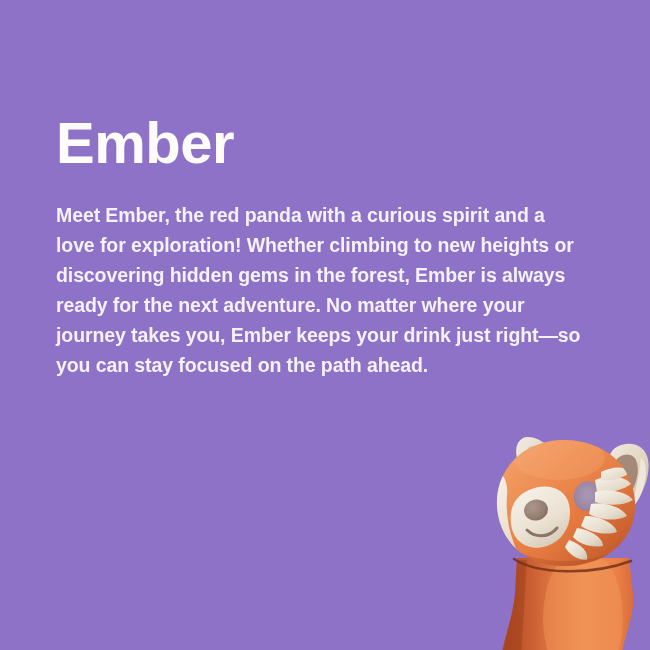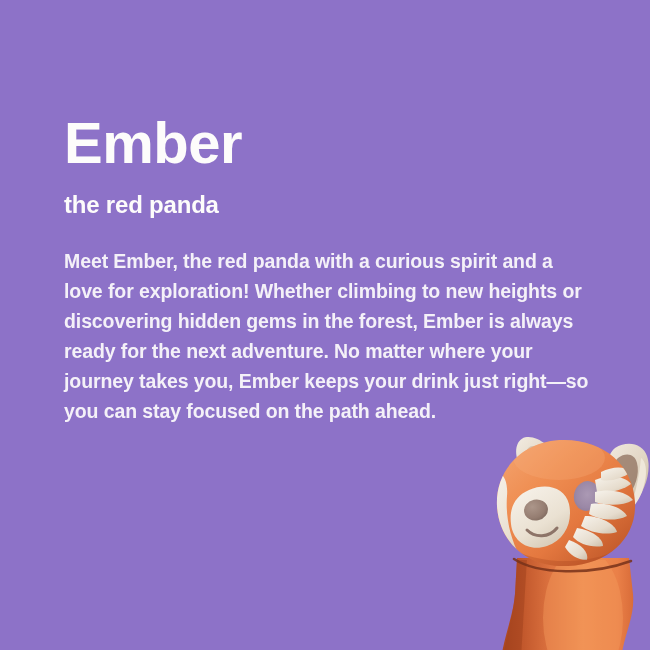--- a/index.html
+++ b/index.html
@@ -17,21 +17,21 @@
     position: relative;
     width: 650px;
     height: 650px;
     background: #8d72c8;
     overflow: hidden;
   }
 
   
   .text-block {
     position: absolute;
-    left: 64px;
+    left: 56px;
     top: 112px;
     width: 545px;
     z-index: 5;
   }
 
   .title {
     font-size: 58px;
     line-height: 62px;
     font-weight: 700;
     color: #fdfcfb;
@@ -73,21 +73,20 @@
     height: 100%;
   }
 </style>
 </head>
 <body>
 
 <div class="card">
 
   <div class="text-block">
     <h1 class="title">Ember</h1>
-    <div class="subtitle">the red panda</div>
     <p class="body-copy">Meet Ember, the red panda with a curious spirit and a love for exploration! Whether climbing to new heights or discovering hidden gems in the forest, Ember is always ready for the next adventure. No matter where your journey takes you, Ember keeps your drink just right—so you can stay focused on the path ahead.</p>
   </div>
 
   <div class="panda-figure">
     <svg viewBox="0 0 215 240" xmlns="http://www.w3.org/2000/svg">
       <defs>
         <linearGradient id="bodyGrad" x1="0" y1="0" x2="1" y2="0">
           <stop offset="0%" stop-color="#a8451f"></stop>
           <stop offset="12%" stop-color="#bc5228"></stop>
           <stop offset="38%" stop-color="#dd7340"></stop>

